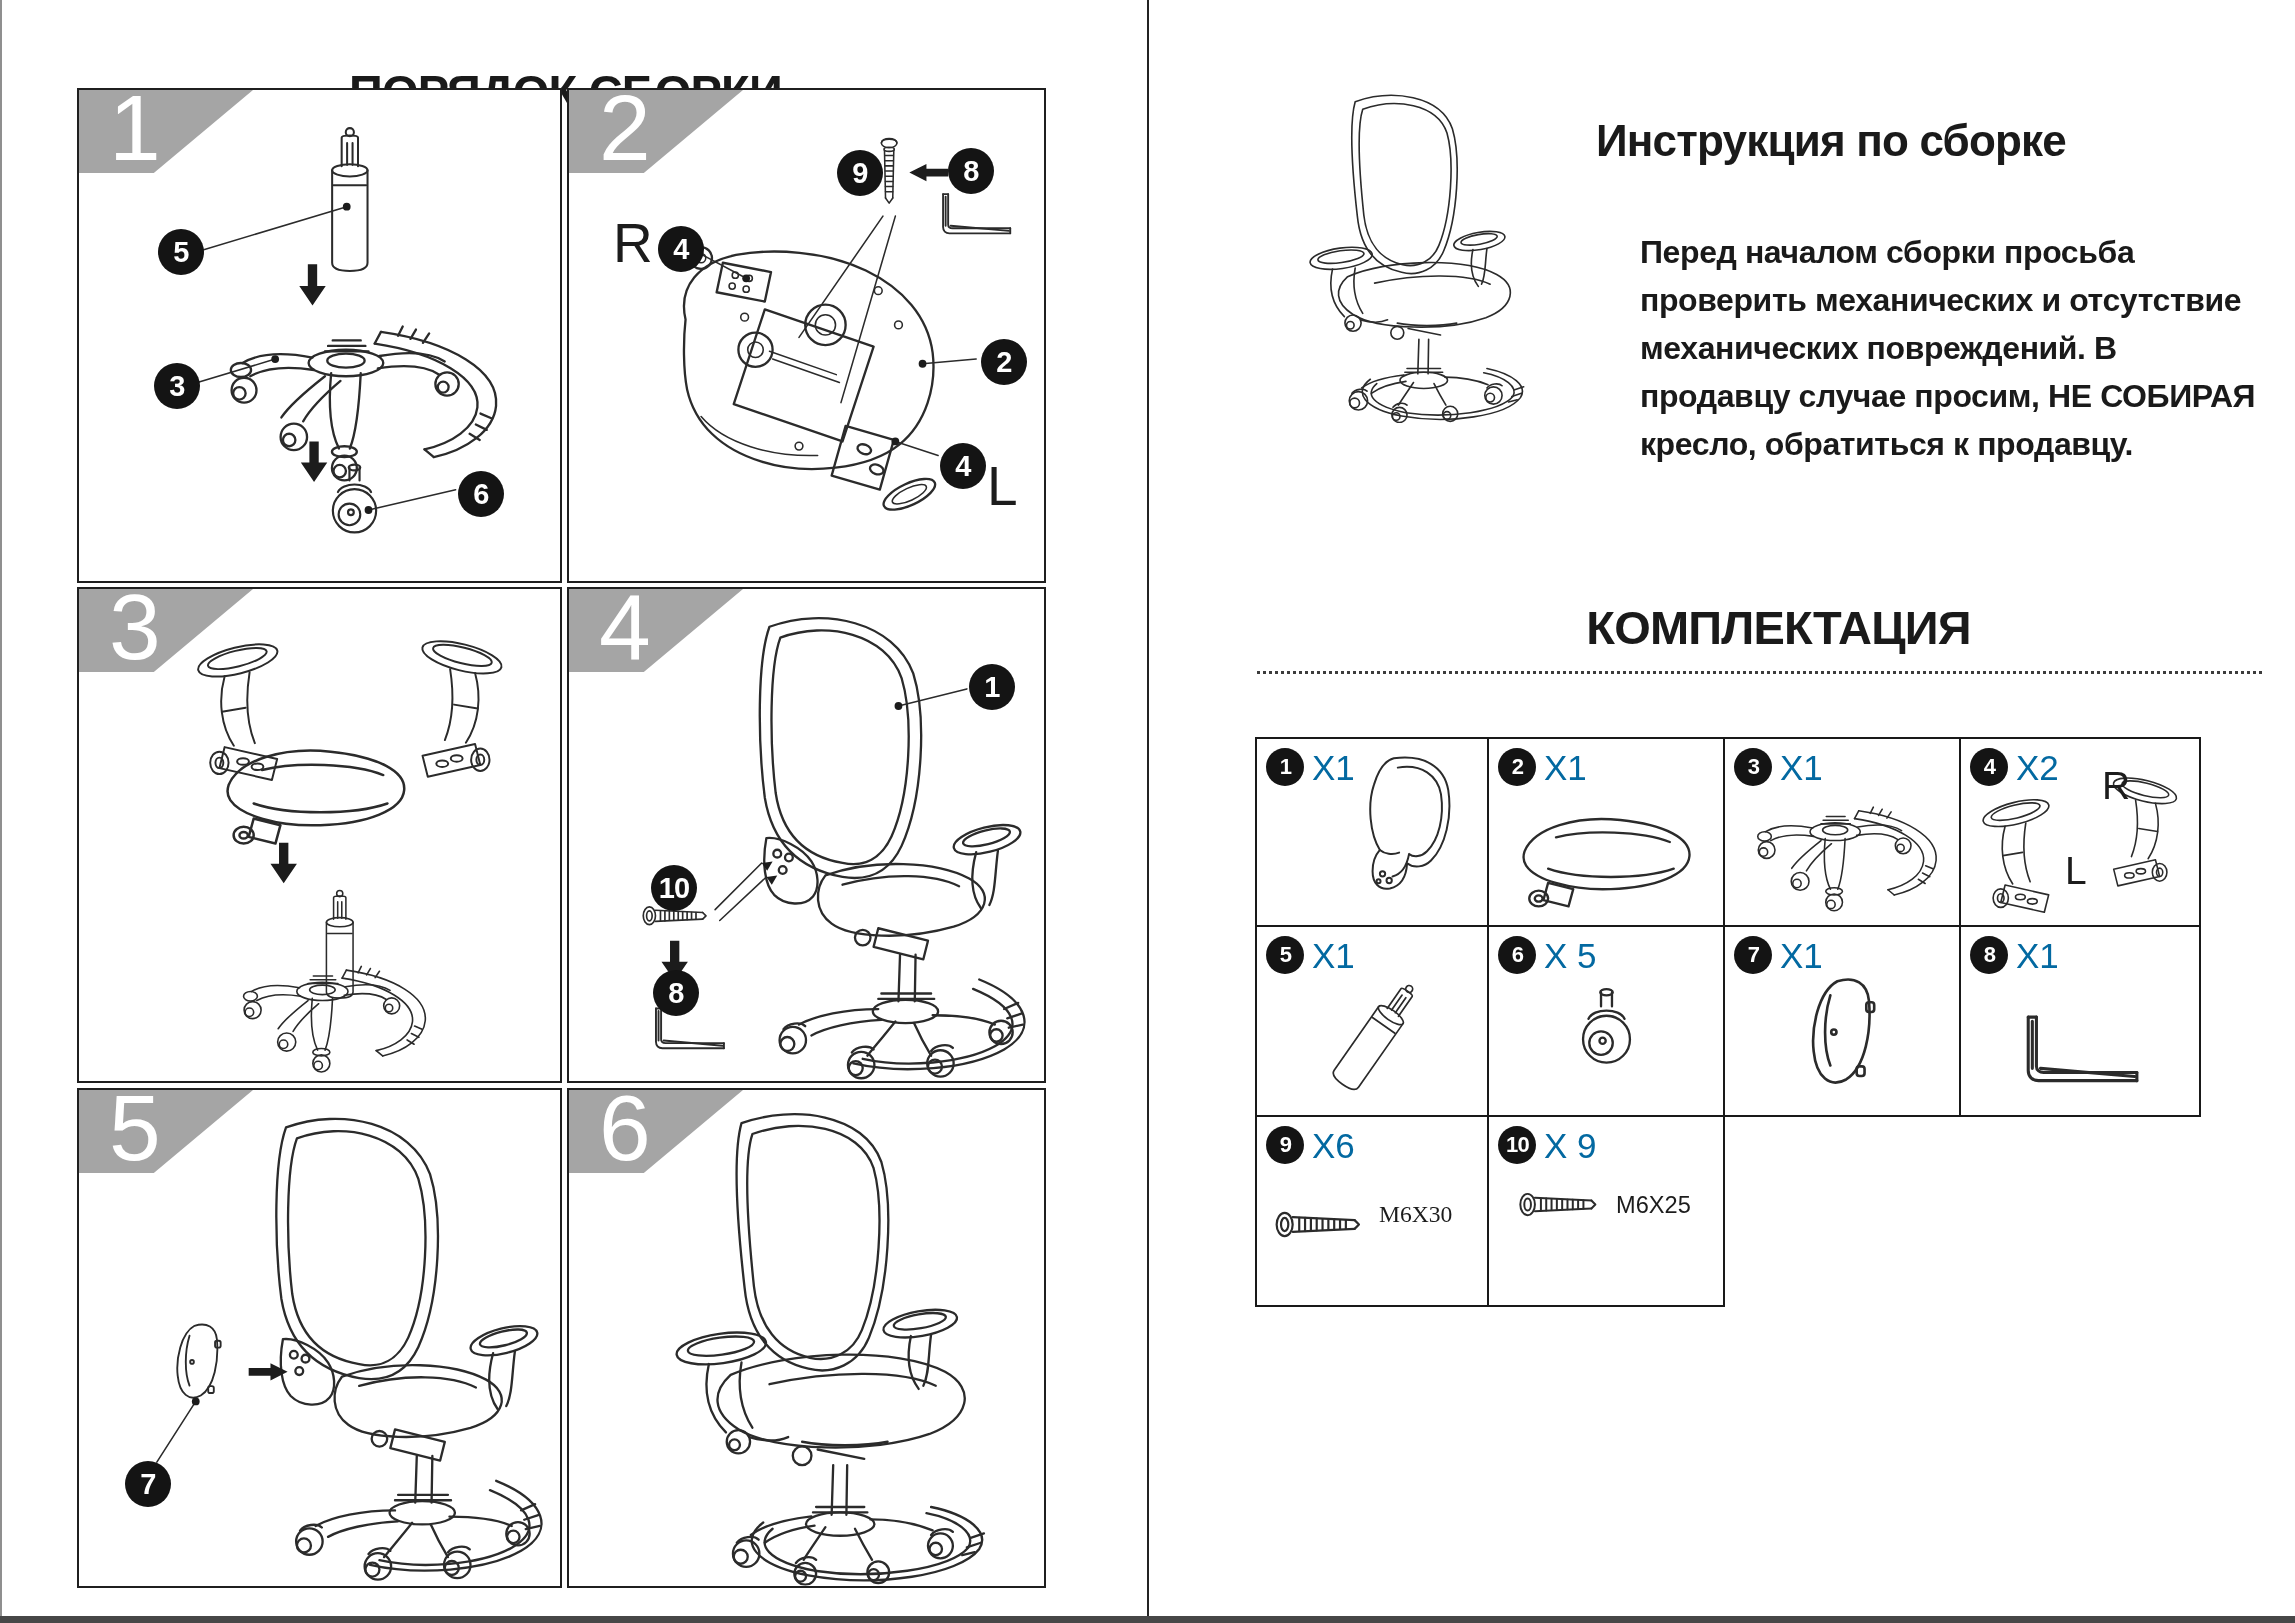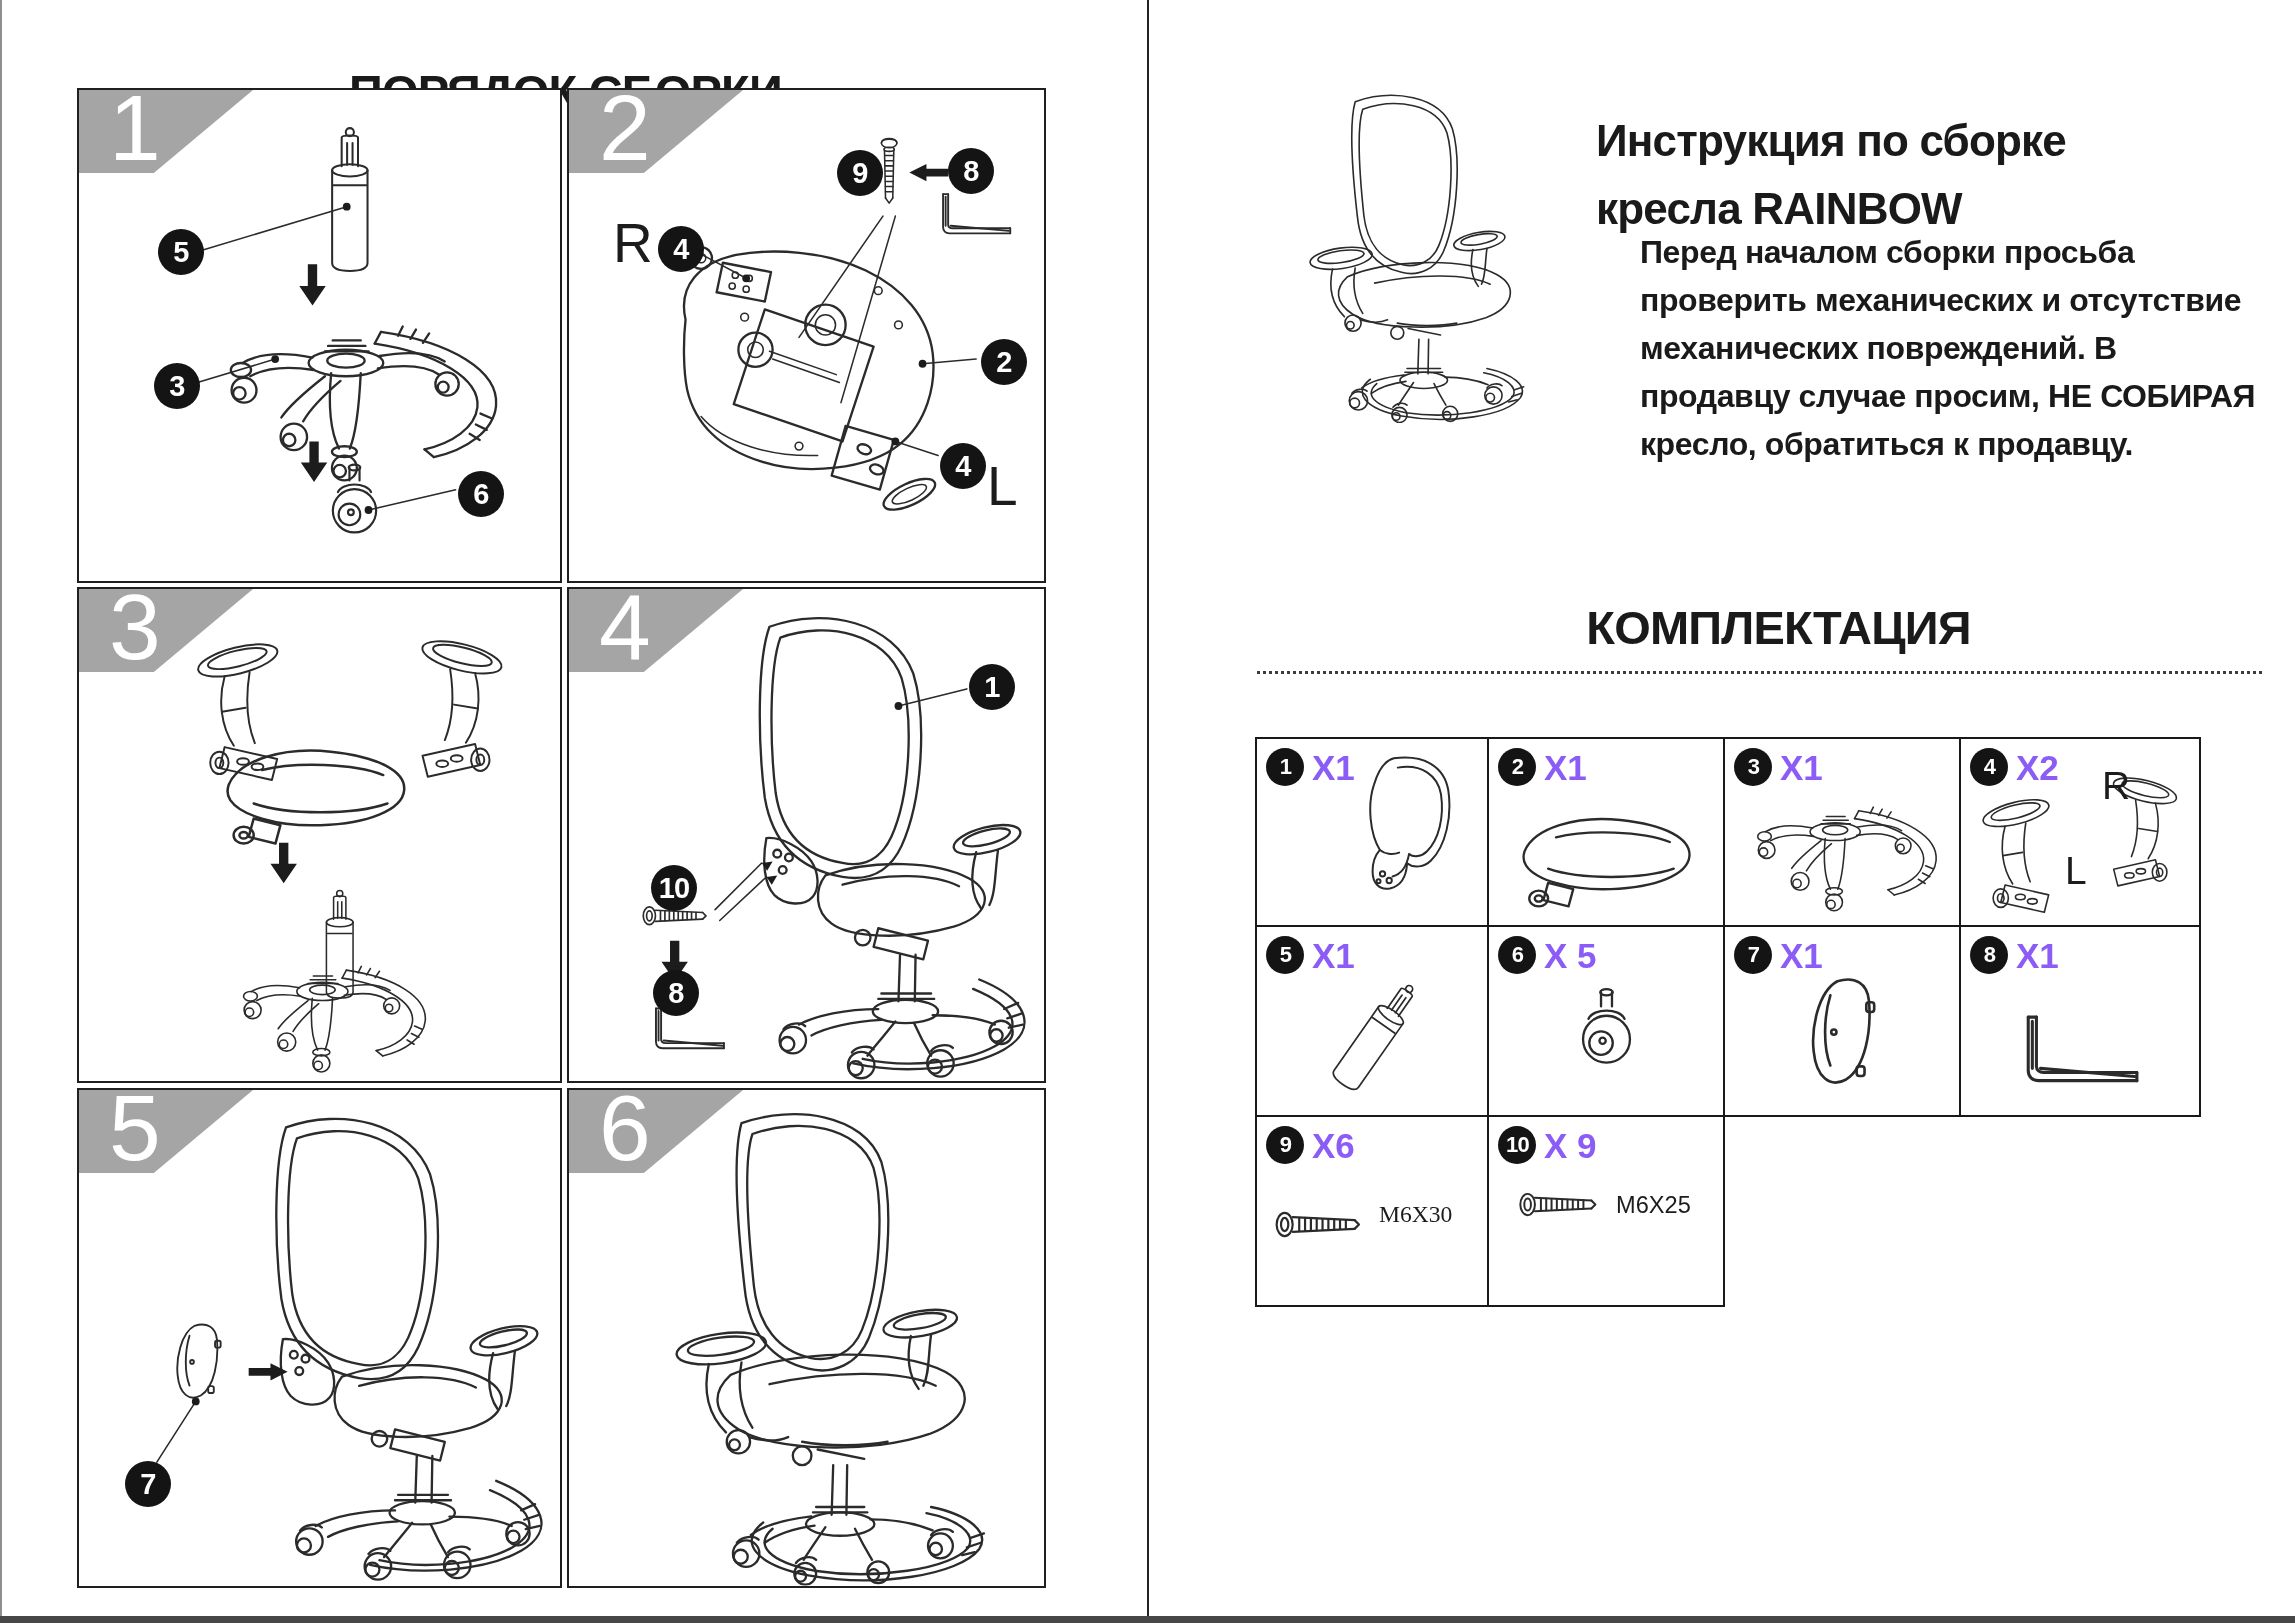--- a/index.html
+++ b/index.html
@@ -38,21 +38,21 @@
   .kit-heading{position:absolute;left:1164px;top:600px;width:1229px;text-align:center;
                font-size:47px;font-weight:700;letter-spacing:-0.8px;}
   .dotted-rule{position:absolute;left:1257px;top:671px;width:1005px;height:0;
                border-top:3.9px dotted #3c3c3c;}
   table.kit{position:absolute;left:1255px;top:737px;border-collapse:collapse;table-layout:fixed;}
   table.kit td{border:2.4px solid #191919;padding:0;position:relative;vertical-align:top;}
   table.kit td.void{border:none;}
   .cell-badge{position:absolute;left:9.4px;top:9.4px;width:38px;height:38px;border-radius:50%;
               background:#141414;color:#fff;font-weight:700;font-size:22px;display:flex;
               align-items:center;justify-content:center;letter-spacing:-0.8px;}
-  .cell-qty{position:absolute;left:55px;top:9.4px;font-size:35px;font-weight:700;color:#8b5cf6;}
+  .cell-qty{position:absolute;left:55px;top:9.4px;font-size:35px;font-weight:400;color:#0369a1;}
   .cell-letter{position:absolute;font-size:39px;font-weight:400;color:#1c1c1c;}
   .size-label{position:absolute;font-size:23.6px;font-weight:400;color:#1c1c1c;}
   .bottom-edge{position:absolute;left:0;top:1616px;width:2295px;height:7px;background:#474747;}
   .left-edge{position:absolute;left:0;top:0;width:1.6px;height:1623px;background:#8f8f8f;}
 </style>
 </head>
 <body>
 
 <svg width="0" height="0" style="position:absolute">
   <defs>
@@ -377,21 +377,20 @@
 <div class="page-divider"></div>
 
 <div class="abs" style="left:1147px;top:0;width:1149px;height:1623px;"></div>
 
 <svg class="art abs" style="left:1235px;top:79px;" width="330" height="344" viewBox="0 0 610 637">
   <use href="#sym-chair-full" x="0" y="0" width="610" height="637"></use>
 </svg>
 
 <div class="intro-title">
   <div>Инструкция по сборке</div>
-  <div>кресла RAINBOW</div>
 </div>
 <div class="intro-body">
   <div>Перед началом сборки просьба</div>
   <div>проверить механических и отсутствие</div>
   <div>механических повреждений. В</div>
   <div>продавцу случае просим, НЕ СОБИРАЯ</div>
   <div>кресло, обратиться к продавцу.</div>
 </div>
 
 <h2 class="kit-heading" style="margin:0;">КОМПЛЕКТАЦИЯ</h2>

